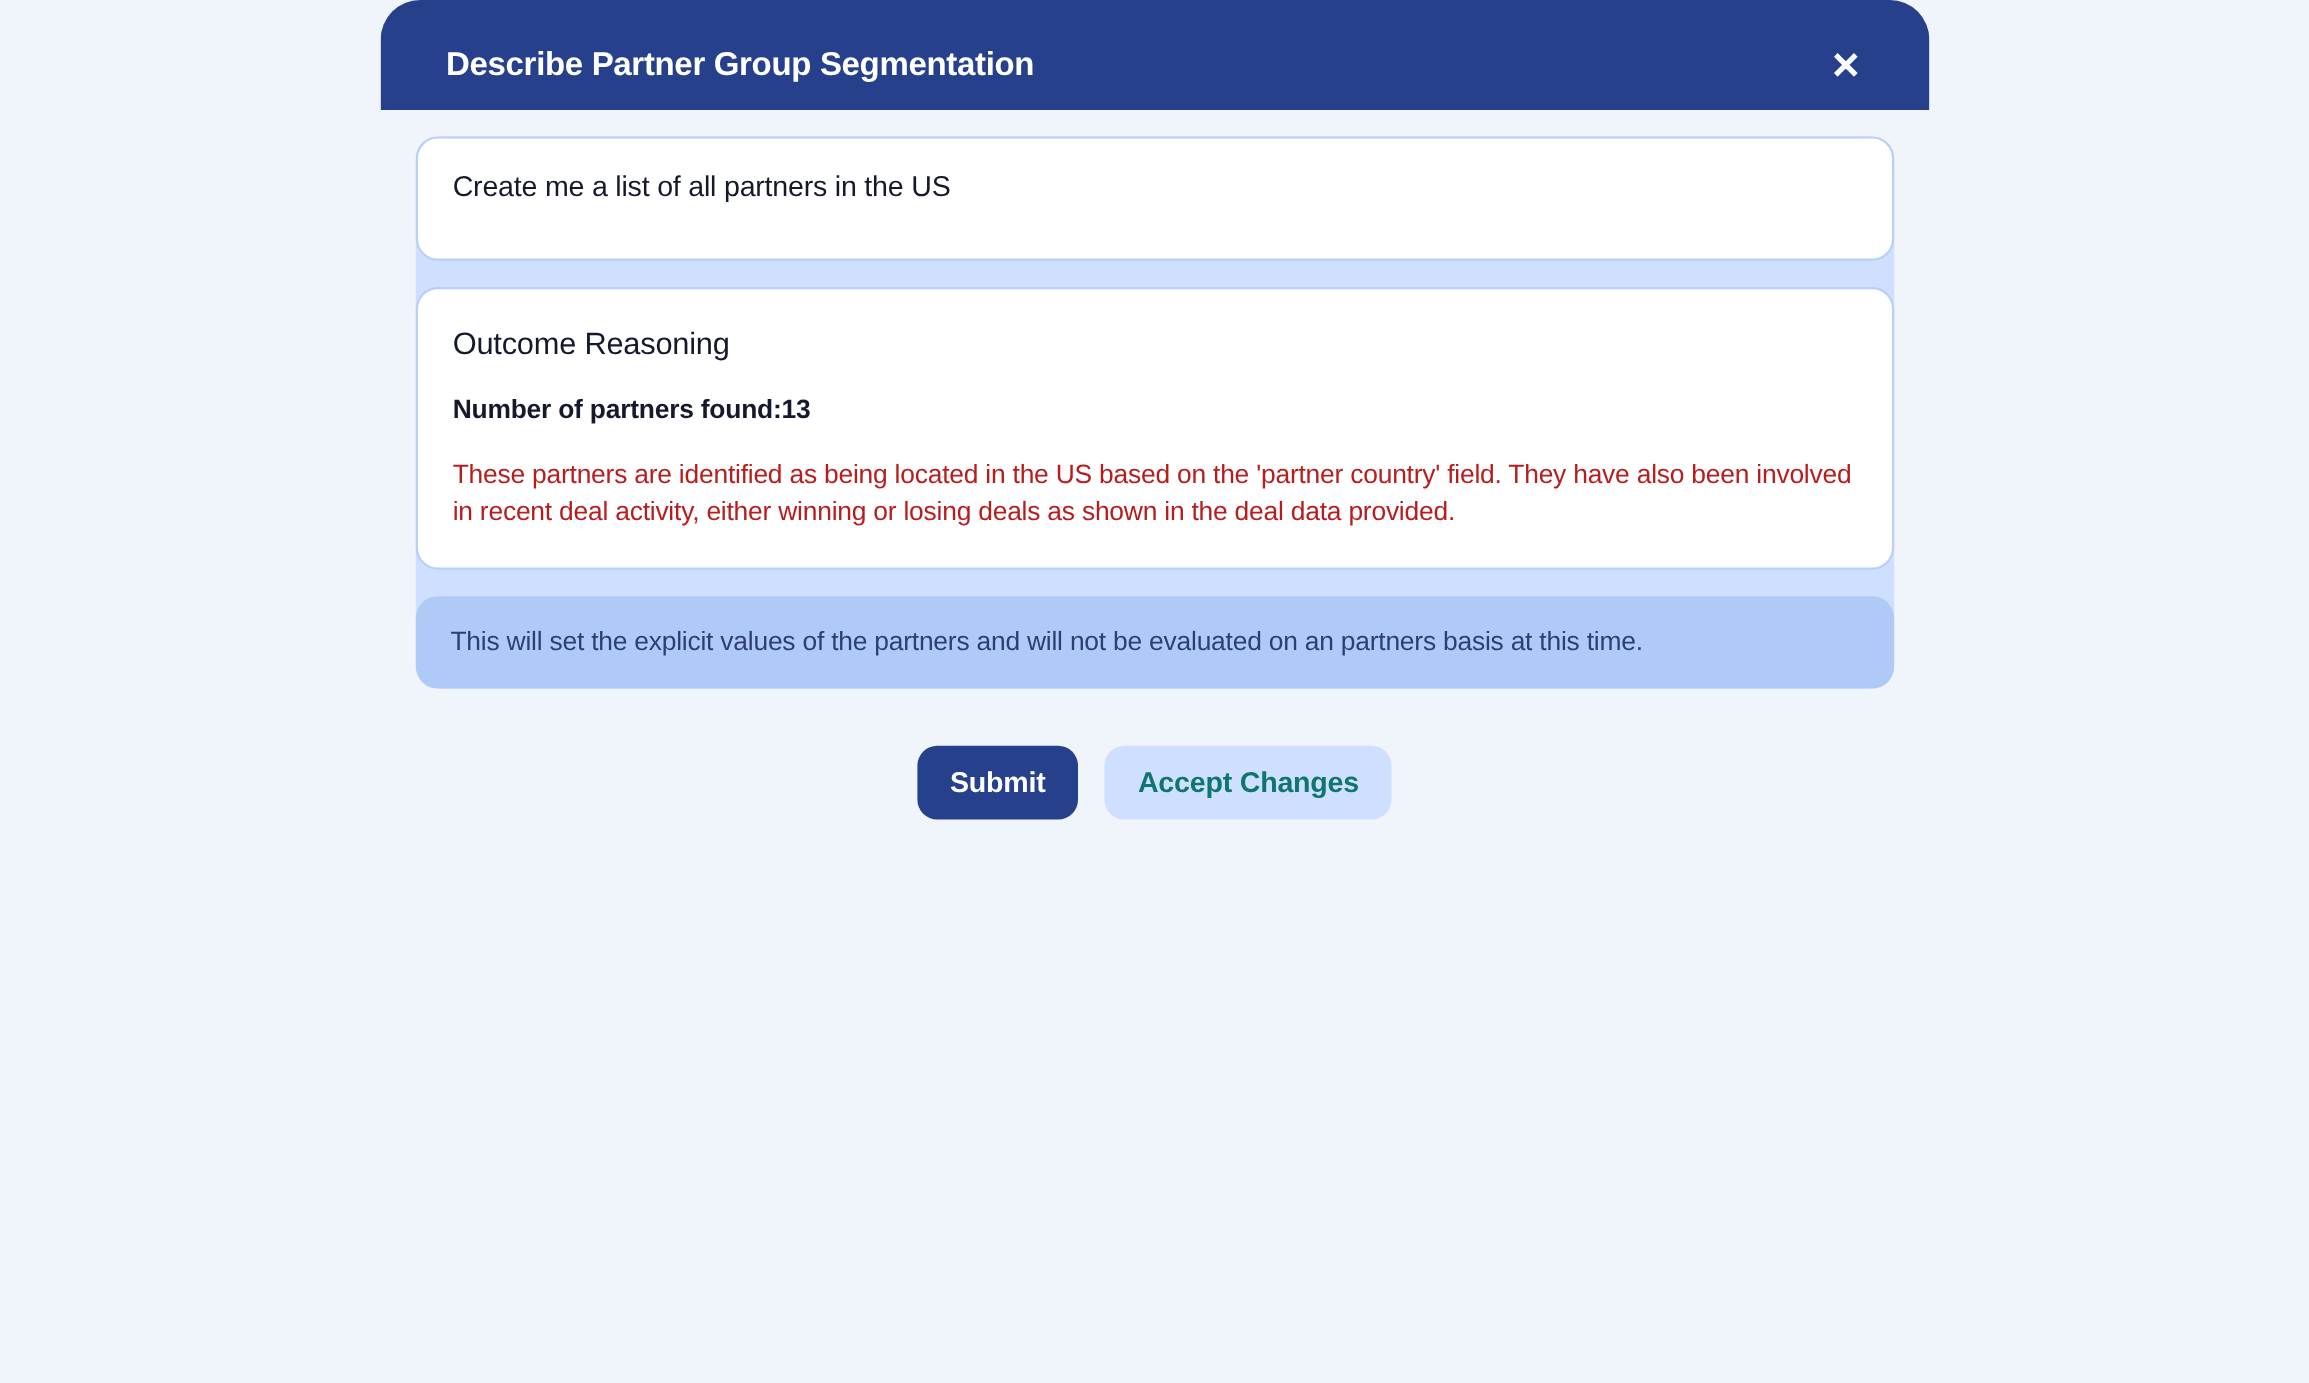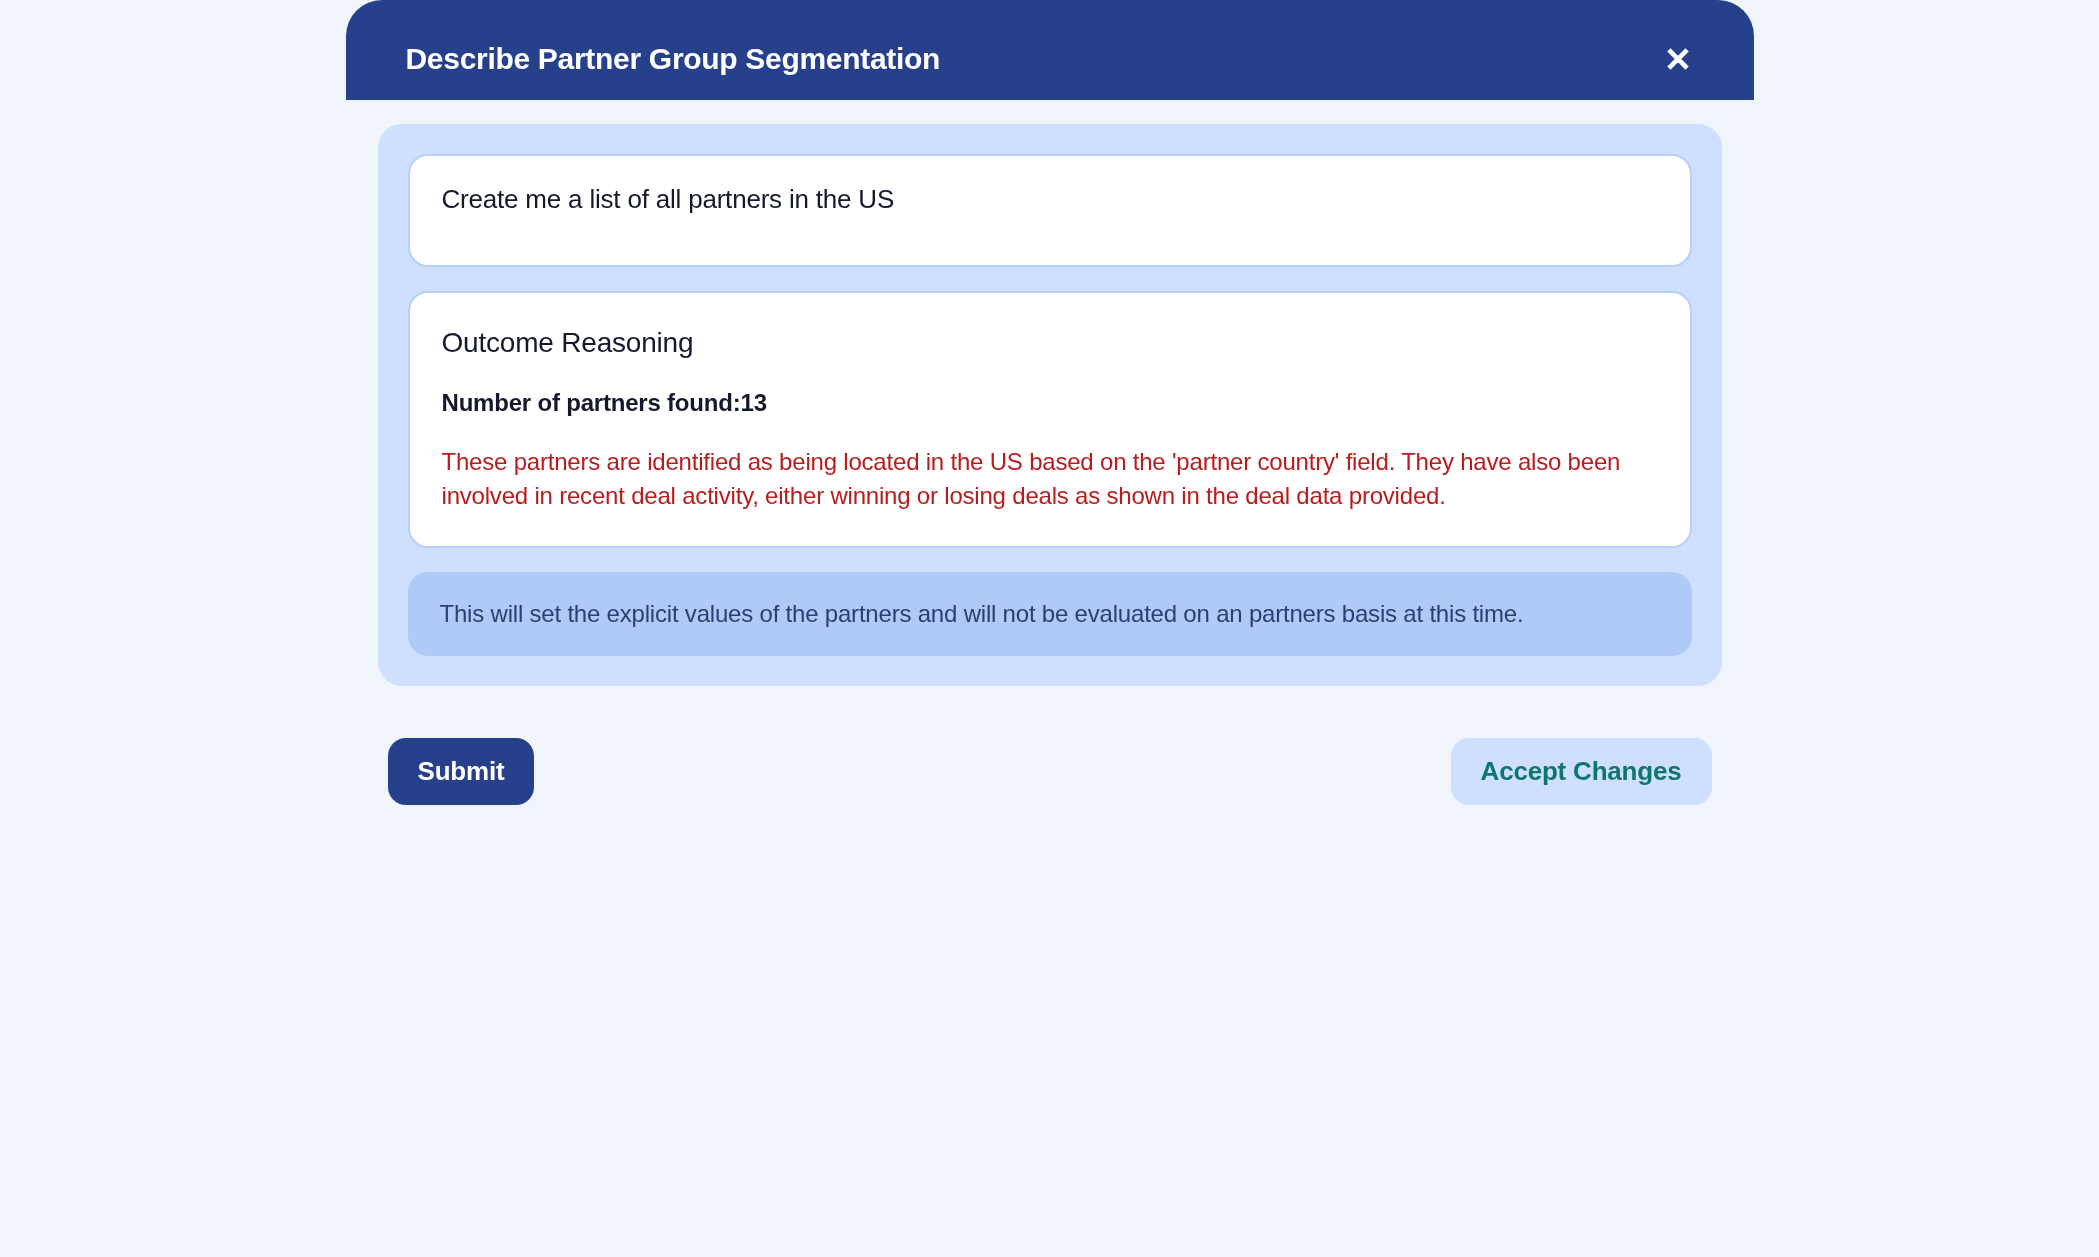--- a/index.html
+++ b/index.html
@@ -41,21 +41,20 @@
     .close-button svg {
       width: 32px;
       height: 32px;
     }
     .modal-body {
       padding: 24px 32px 32px 32px;
     }
     .content-panel {
       background: #cfdfff;
       border-radius: 24px;
-      padding: 30px;
     }
     .input-card {
       background: #ffffff;
       border: 2px solid #b9cef8;
       border-radius: 20px;
       padding: 28px 32px 50px 32px;
       margin-bottom: 24px;
     }
     .input-text {
       font-size: 26px;
@@ -95,21 +94,21 @@
       padding: 28px 32px;
     }
     .note-text {
       font-size: 24px;
       color: #2c3e73;
       letter-spacing: -0.2px;
     }
     .modal-footer {
       padding: 20px 42px 40px 42px;
       display: flex;
-      justify-content: space-between;
+      justify-content: center;
       gap: 24px;
     }
     .btn {
       border: none;
       border-radius: 18px;
       padding: 18px 30px;
       font-size: 26px;
       font-weight: 600;
       cursor: pointer;
       font-family: inherit;

